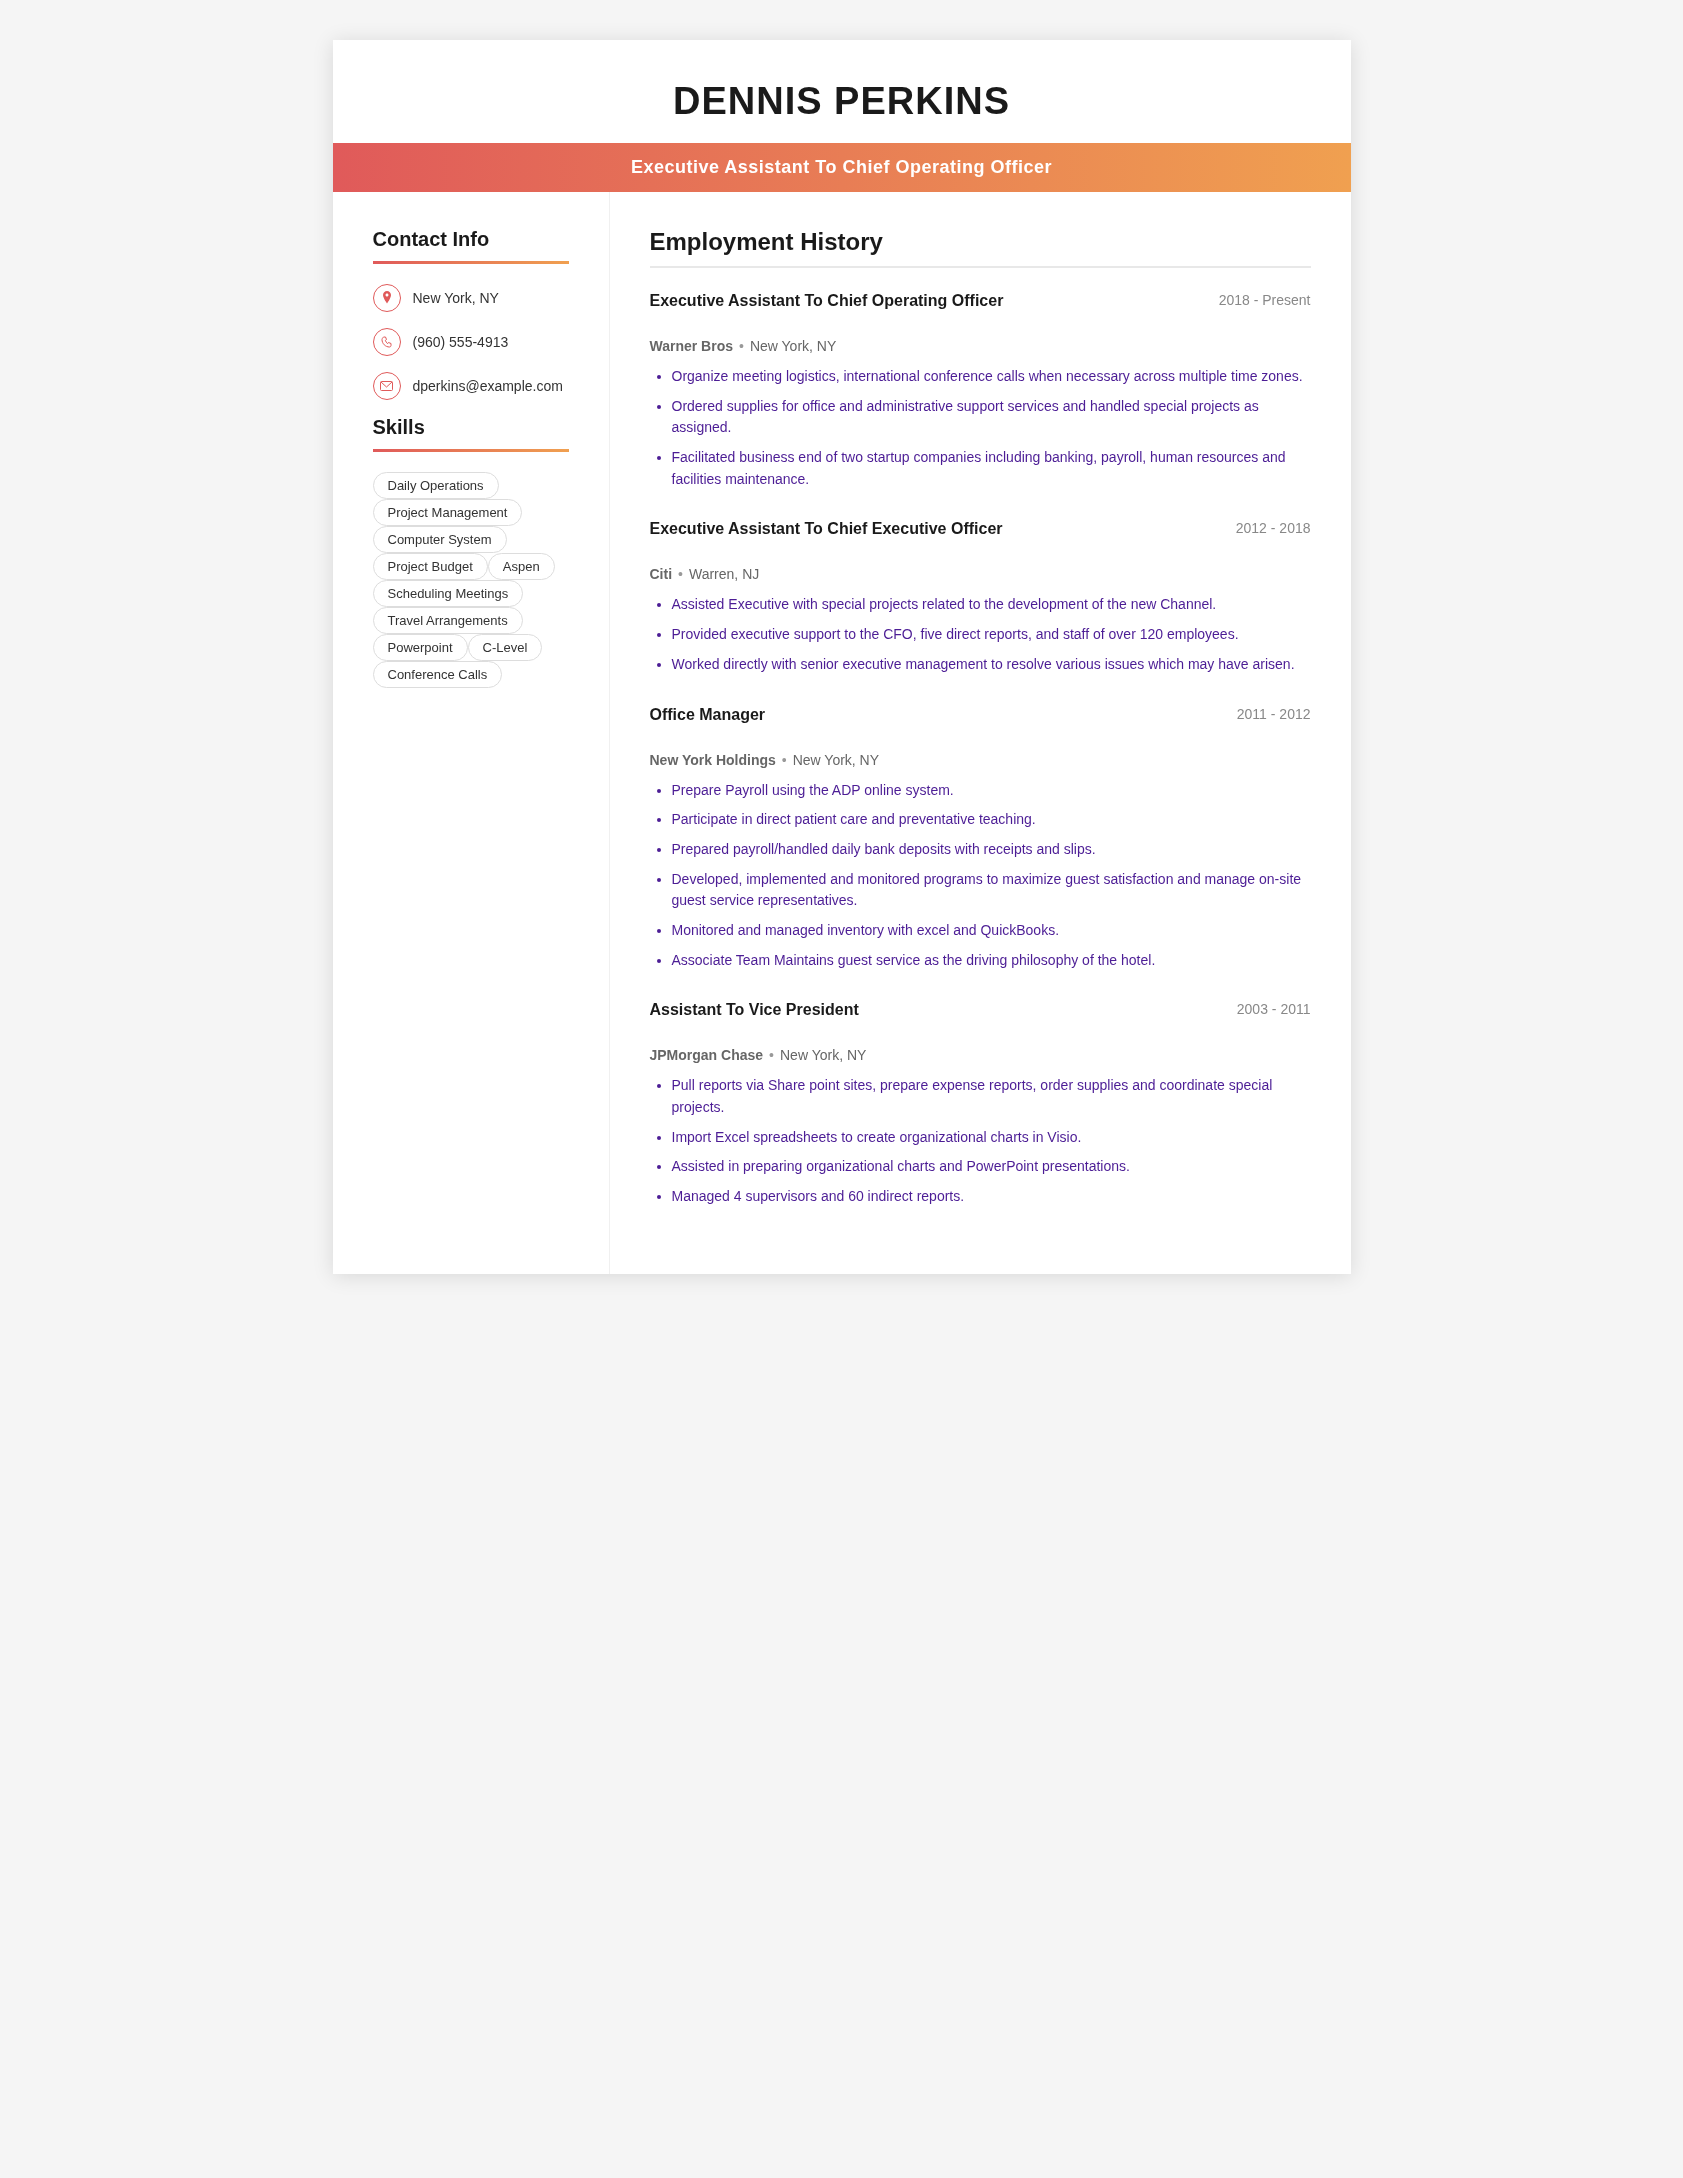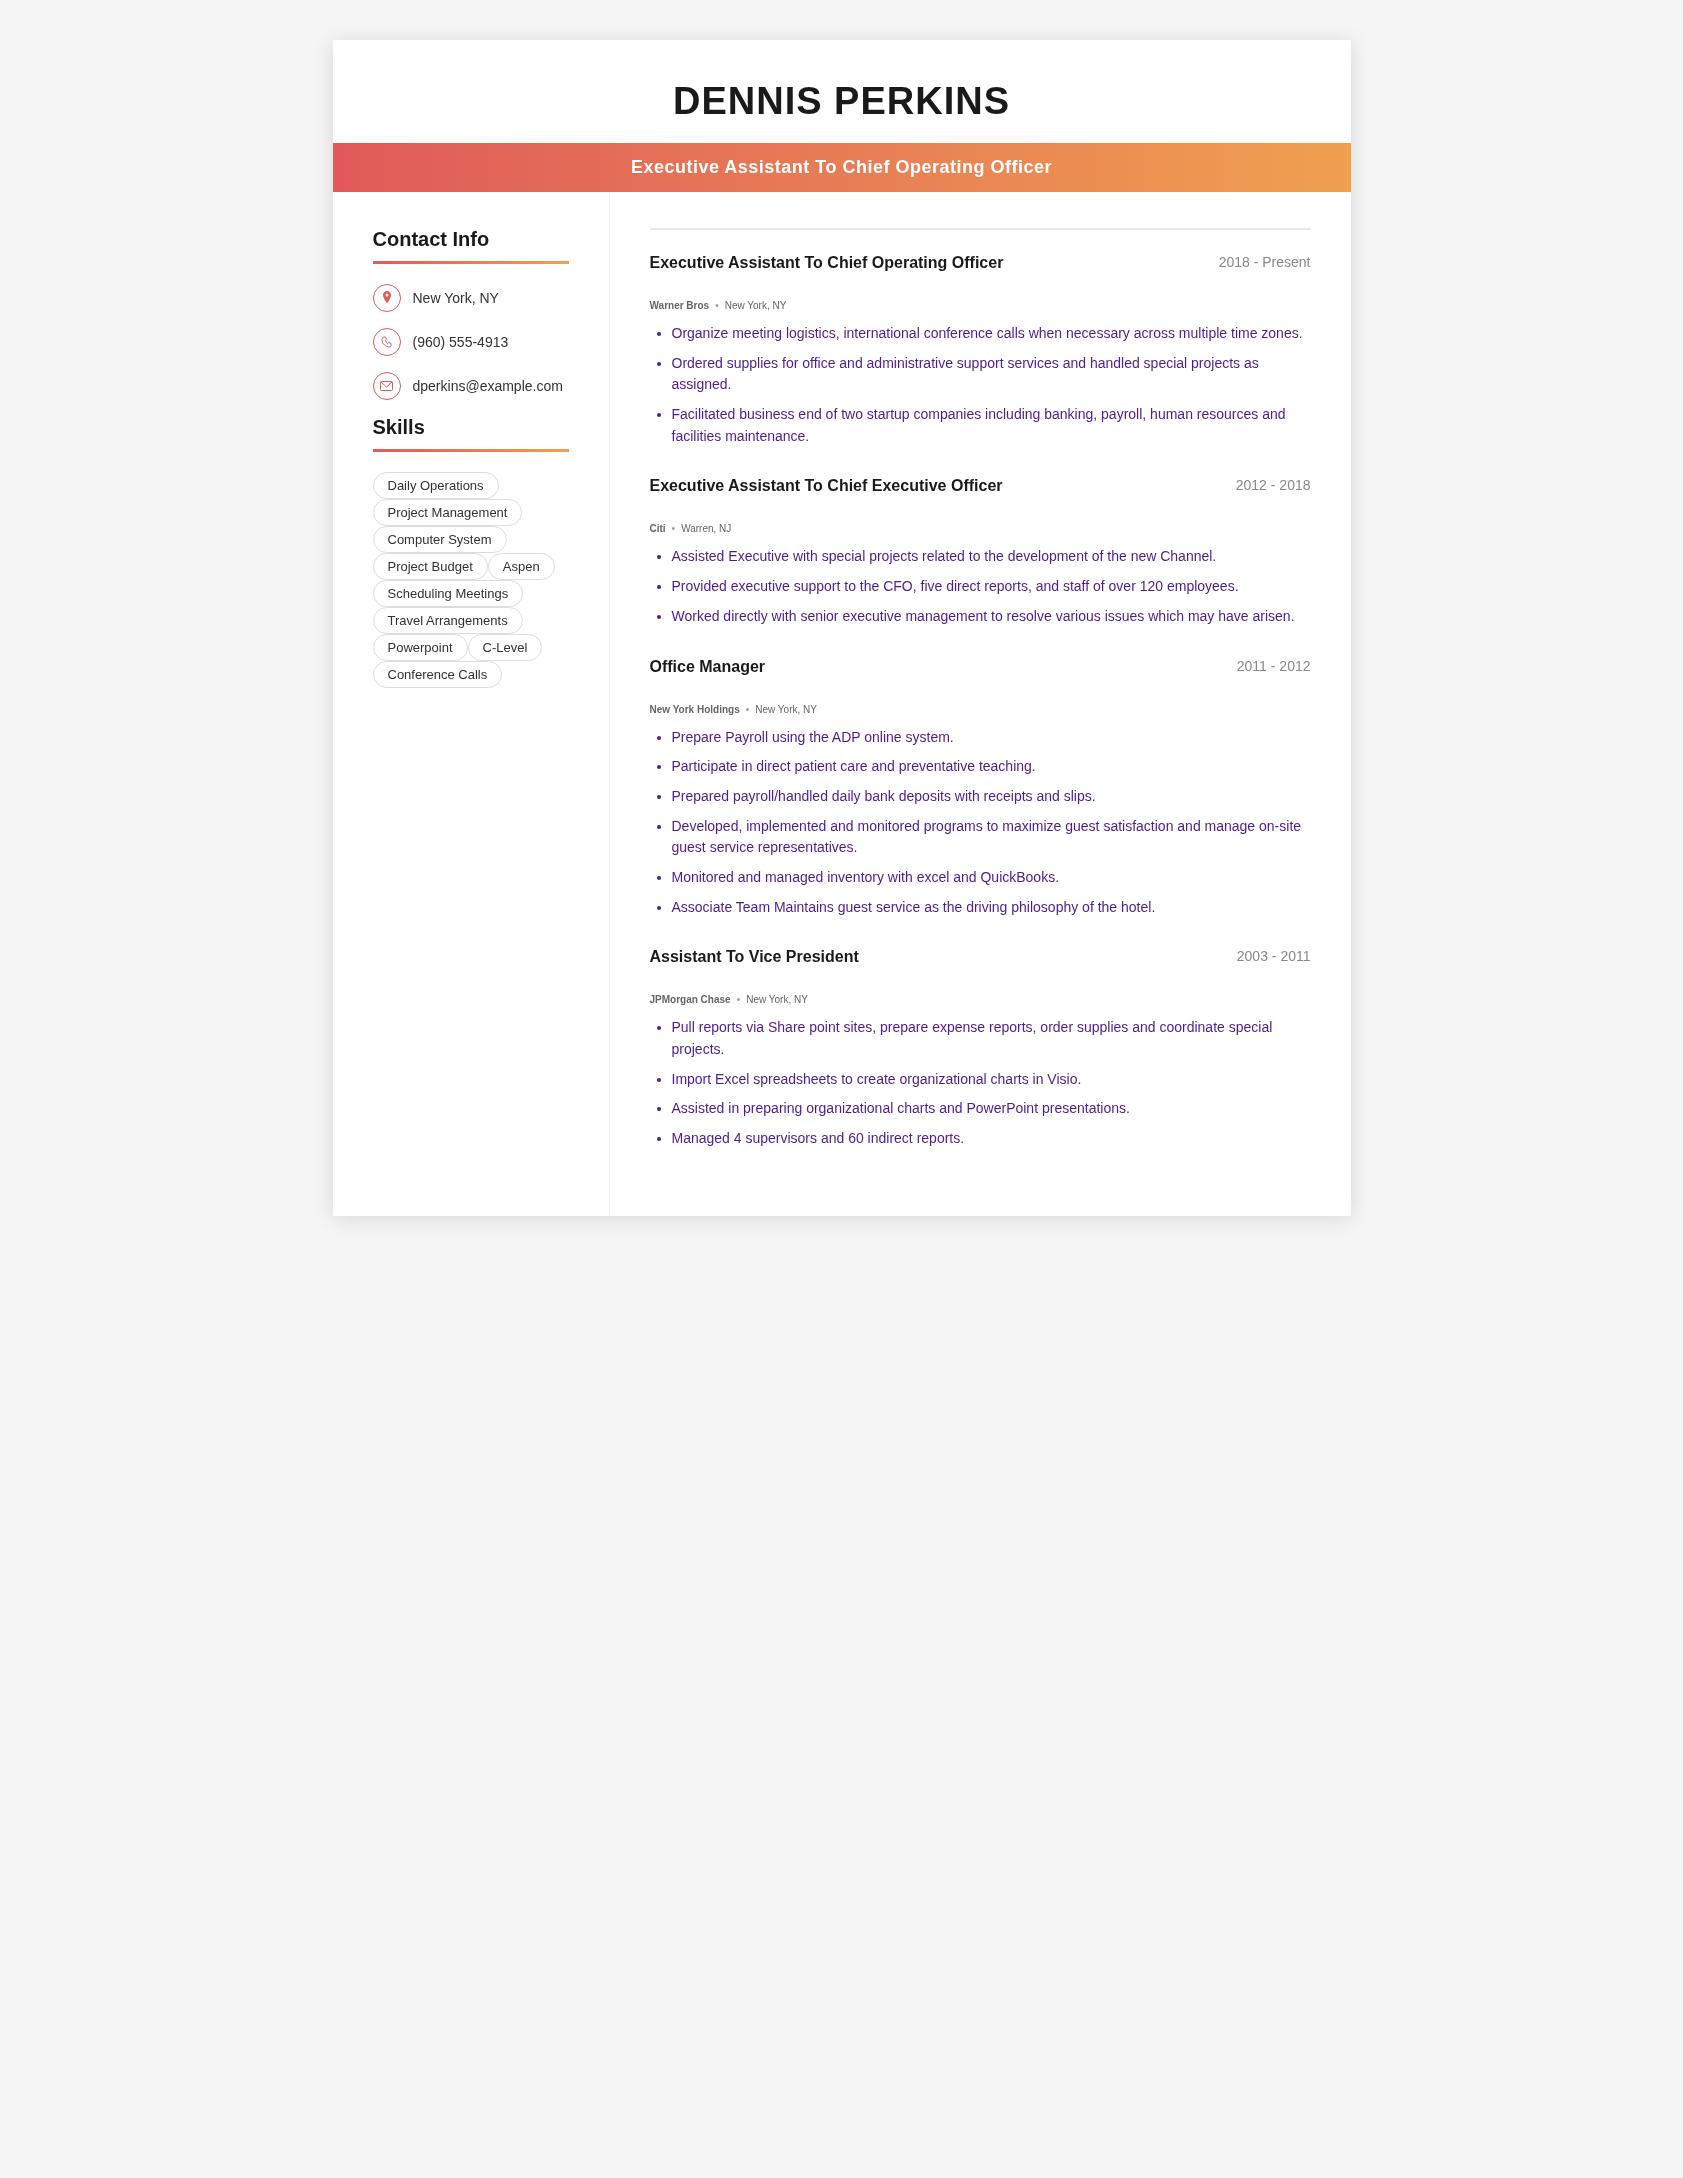--- a/index.html
+++ b/index.html
@@ -127,21 +127,21 @@
       font-weight: 700;
       color: #1a1a1a;
     }
     .job-dates {
       font-size: 14px;
       color: #888;
       white-space: nowrap;
       margin-left: 20px;
     }
     .job-company {
-      font-size: 10px;
+      font-size: 14px;
       color: #666;
       margin-bottom: 12px;
       margin-top: 28px;
     }
     .job-company .dot {
       margin: 0 6px;
       color: #999;
     }
     .job-bullets {
       list-style: disc;
@@ -218,20 +218,21 @@
             <span class="skill-tag">Powerpoint</span>
             <span class="skill-tag">C-Level</span>
             <span class="skill-tag">Conference Calls</span>
           </div>
       </div>
 
     </div>
 
     <div class="main-content">
 
+      <div class="main-section-title">Employment History</div>
       <div class="main-divider"></div>
 
       <div id="jobs-container">
           <div class="job-entry">
       <div class="job-header">
         <span class="job-title">Executive Assistant To Chief Operating Officer</span>
         <span class="job-dates">2018 - Present</span>
       </div>
       <div class="job-company">
         <strong>Warner Bros</strong><span class="dot">•</span>New York, NY

